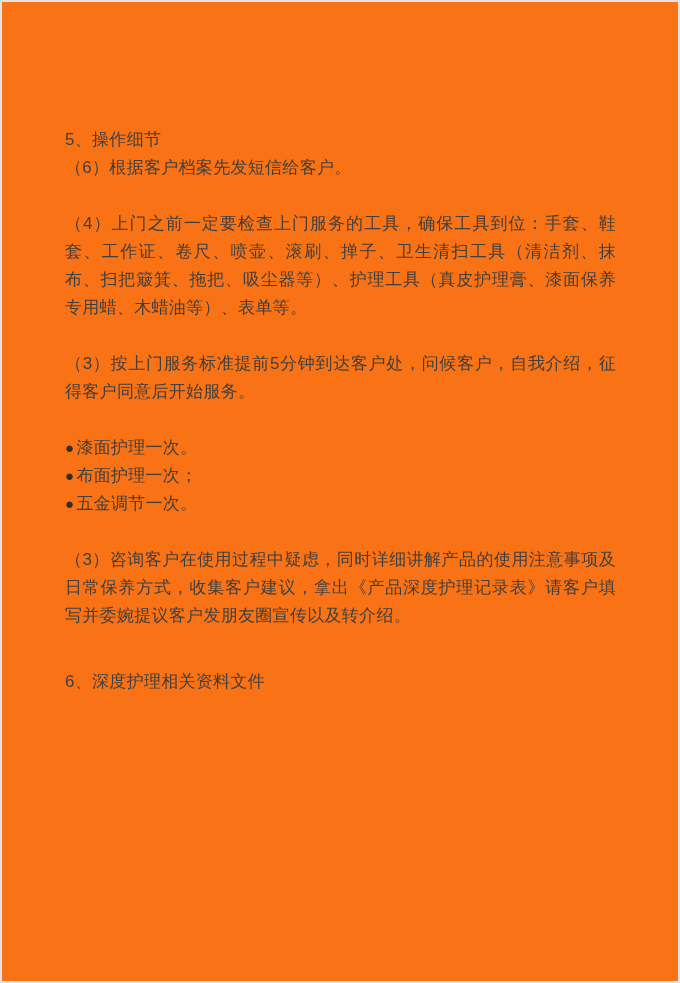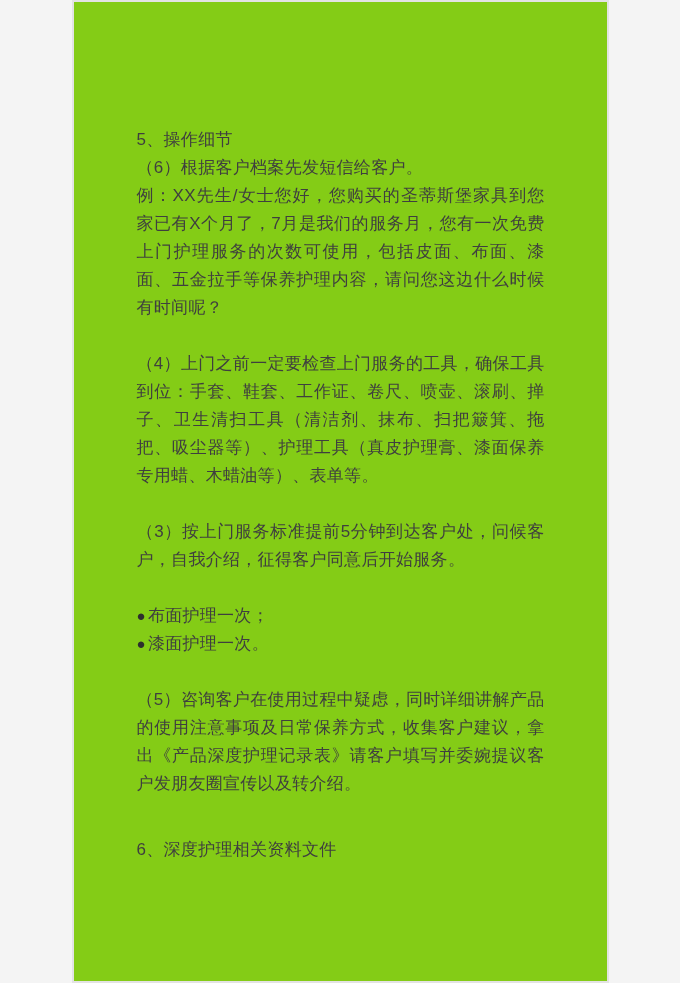--- a/index.html
+++ b/index.html
@@ -2,24 +2,24 @@
 <html><head>
 <meta charset="utf-8">
 <style>
   html, body {
     margin: 0;
     padding: 0;
     background: #f4f4f4;
   }
   .page {
     position: relative;
-    width: 537px;
+    width: 680px;
     height: 983px;
     margin: 0 auto;
-    background: #84cc16;
+    background: #f97316;
     border: 2px solid #e3e3e3;
     box-sizing: border-box;
     overflow: hidden;
     font-family: "Liberation Sans", "DejaVu Sans", sans-serif;
   }
   .content {
     box-sizing: border-box;
     padding: 124px 62px 0 63px;
     color: #3f3f3f;
     font-size: 17px;
@@ -45,42 +45,44 @@
 </style>
 </head>
 <body>
 
 <div class="page">
   <div class="content">
 
     <div class="block">
       <p class="line">5、操作细节</p>
       <p class="line">（6）根据客户档案先发短信给客户。</p>
-      <p class="line">例：XX先生/女士您好，您购买的圣蒂斯堡家具到您家已有X个月了，7月是我们的服务月，您有一次免费上门护理服务的次数可使用，包括皮面、布面、漆面、五金拉手等保养护理内容，请问您这边什么时候有时间呢？</p>
     </div>
 
     <div class="block">
       <p class="line">（4）上门之前一定要检查上门服务的工具，确保工具到位：手套、鞋套、工作证、卷尺、喷壶、滚刷、掸子、卫生清扫工具（清洁剂、抹布、扫把簸箕、拖把、吸尘器等）、护理工具（真皮护理膏、漆面保养专用蜡、木蜡油等）、表单等。</p>
     </div>
 
     <div class="block">
       <p class="line">（3）按上门服务标准提前5分钟到达客户处，问候客户，自我介绍，征得客户同意后开始服务。</p>
     </div>
 
     <div class="block">
       <p class="line bullet-line">
+        <span class="bullet-marker">●</span><span>漆面护理一次。</span>
+      </p>
+      <p class="line bullet-line">
         <span class="bullet-marker">●</span><span>布面护理一次；</span>
       </p>
       <p class="line bullet-line">
-        <span class="bullet-marker">●</span><span>漆面护理一次。</span>
+        <span class="bullet-marker">●</span><span>五金调节一次。</span>
       </p>
     </div>
 
     <div class="block">
-      <p class="line">（5）咨询客户在使用过程中疑虑，同时详细讲解产品的使用注意事项及日常保养方式，收集客户建议，拿出《产品深度护理记录表》请客户填写并委婉提议客户发朋友圈宣传以及转介绍。</p>
+      <p class="line">（3）咨询客户在使用过程中疑虑，同时详细讲解产品的使用注意事项及日常保养方式，收集客户建议，拿出《产品深度护理记录表》请客户填写并委婉提议客户发朋友圈宣传以及转介绍。</p>
     </div>
 
 
     <div class="block">
       <p class="line">6、深度护理相关资料文件</p>
     </div>
 
   </div>
 </div>
 

